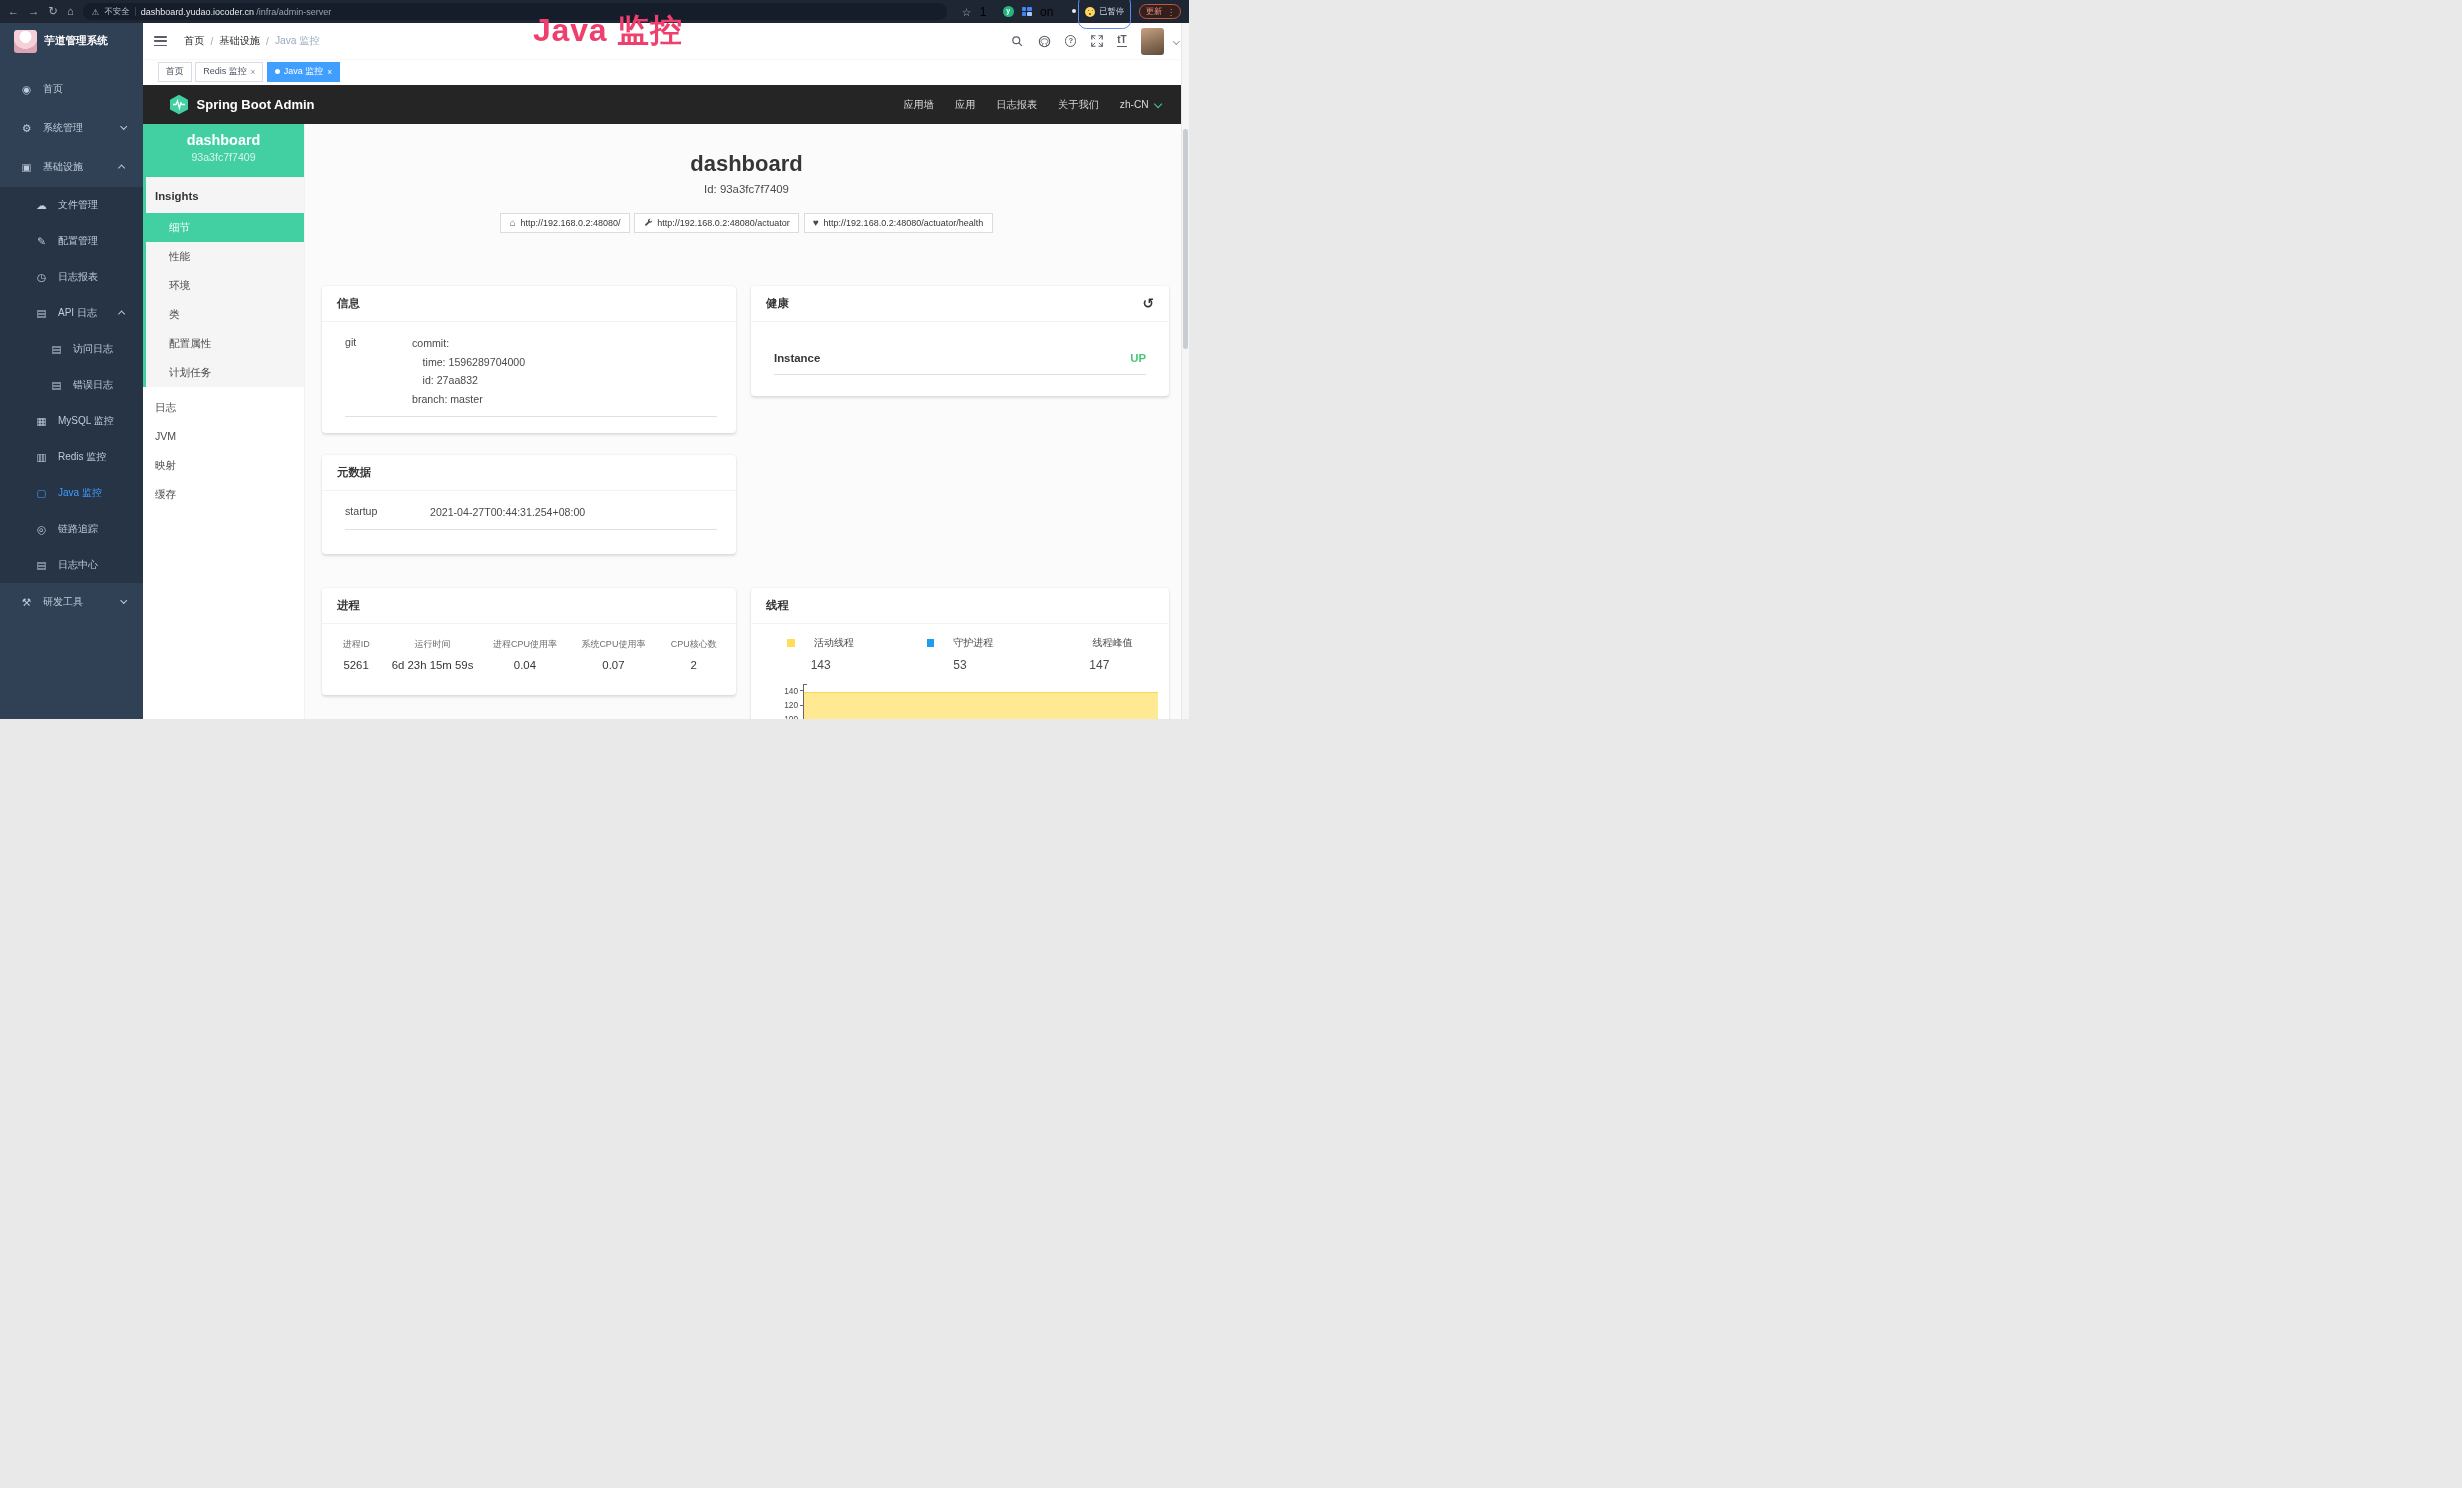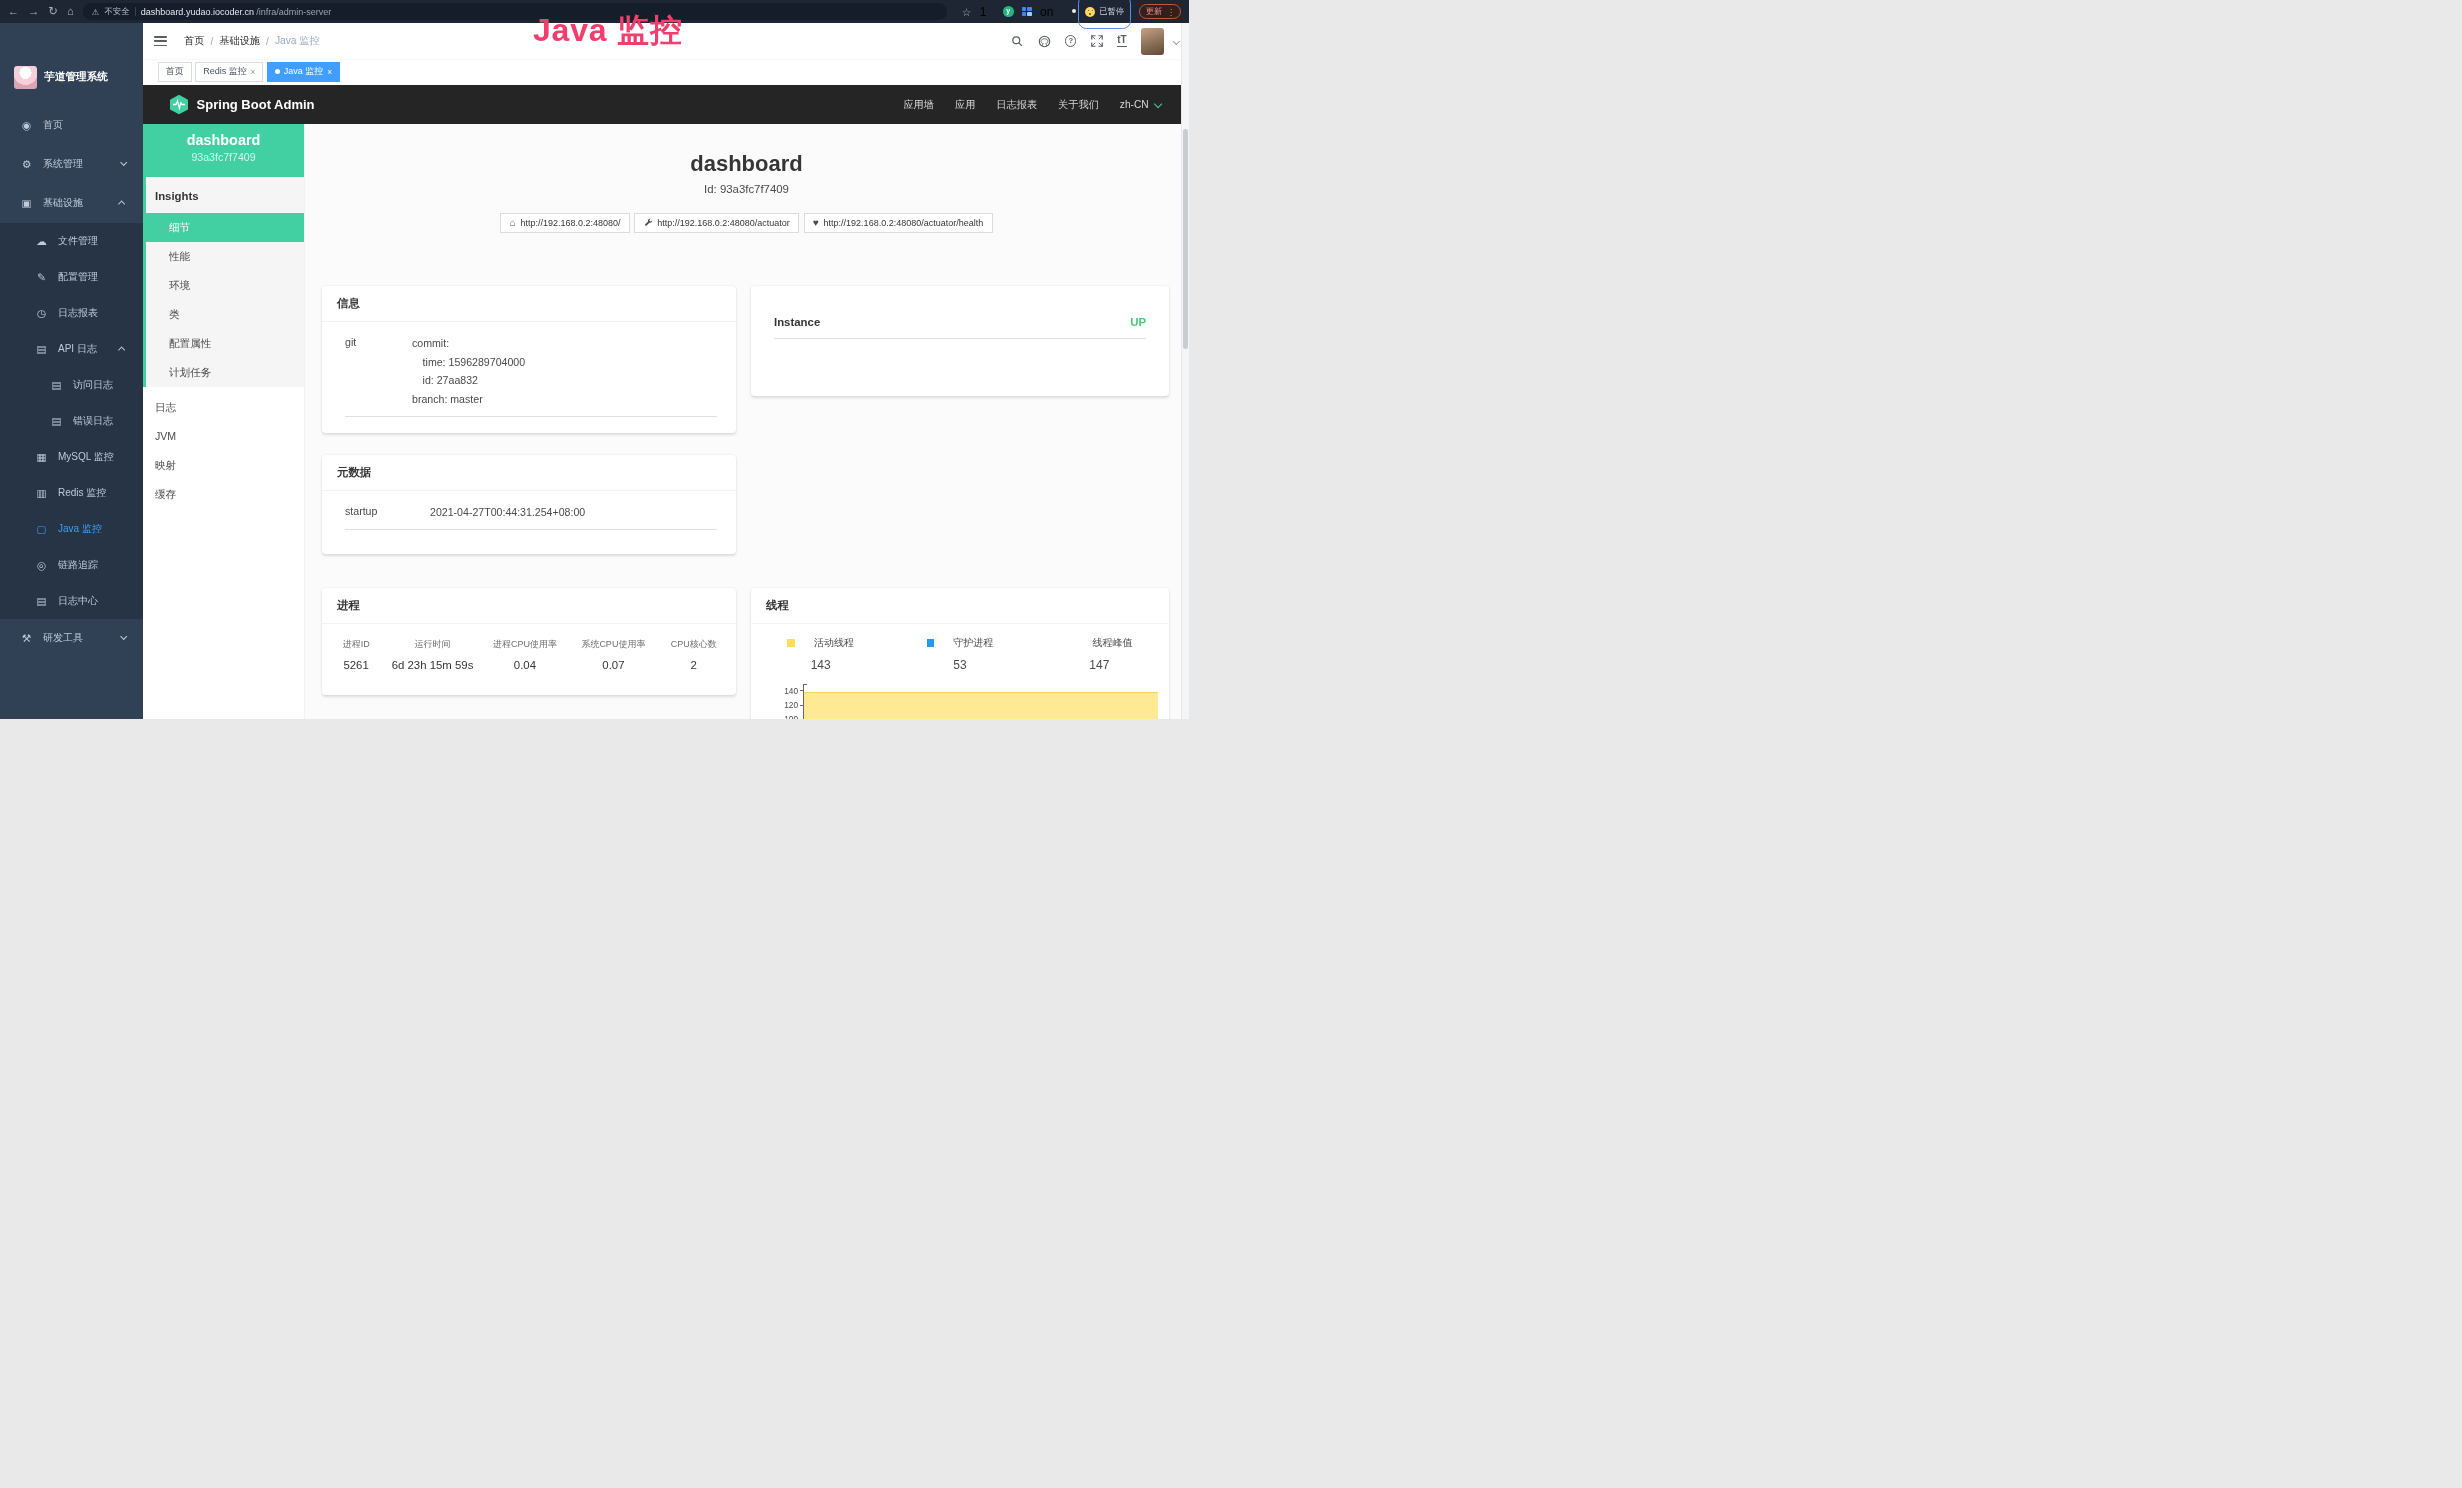--- a/index.html
+++ b/index.html
@@ -35,21 +35,21 @@
   .face::before{content:"";position:absolute;left:2.3px;top:3px;width:1.5px;height:1.5px;border-radius:50%;background:#5f4b00;box-shadow:3.8px 0 0 #5f4b00;}
   .face::after{content:"";position:absolute;left:3.8px;top:6px;width:2.3px;height:2.3px;border-radius:50%;background:#5f4b00;}
   .update-pill{height:15px;border:1.1px solid #c5553d;border-radius:8.3px;background:#33201d;color:#e98b7e;font-size:8.3px;display:flex;align-items:center;gap:4.6px;padding:0 5.3px;cursor:pointer;}
   .kebab{font-size:8.3px;letter-spacing:0;color:#e98b7e;}
 
   
   .annotation{position:absolute;left:533px;top:9px;font-size:32px;font-weight:600;color:#ee3f6d;z-index:60;letter-spacing:0.8px;white-space:nowrap;}
 
   
   .aside{position:absolute;left:0;top:23px;width:143px;height:696px;background:#304156;color:#bfcbd9;font-size:10px;z-index:5;}
-  .logo-row{display:flex;align-items:center;gap:7.6px;height:36px;padding-left:13.7px;margin-top:36px;}
+  .logo-row{display:flex;align-items:center;gap:7.6px;height:36px;padding-left:13.7px;}
   .logo-img{width:23px;height:23px;border-radius:3px;flex:0 0 auto;
     background:radial-gradient(circle at 50% 30%,#ffffff 0 30%,#f6cfd8 31% 60%,#d9a4b4 61% 100%);}
   .logo-title{color:#fff;font-weight:700;font-size:10.6px;white-space:nowrap;}
   .menu{padding-top:10.6px;}
   .mi{display:flex;align-items:center;height:39px;padding-left:20px;cursor:pointer;}
   .mi .ic{width:13px;margin-right:10px;font-size:10.6px;text-align:center;flex:0 0 auto;}
   .mi .lb{white-space:nowrap;}
   .submenu{background:#263445;}
   .submenu .mi{height:36px;padding-left:35px;}
   .submenu .mi.sub2{padding-left:50px;}
@@ -403,20 +403,24 @@
           <div>commit:</div>
           <div class="ind">time: 1596289704000</div>
           <div class="ind">id: 27aa832</div>
           <div>branch: master</div>
         </div>
       </div>
       <div class="divider"></div>
     </div>
 
     <div class="card c-health">
+      <div class="card-h">
+        <span>健康</span>
+        <span class="hist">↺</span>
+      </div>
       <div class="hrow">
         <span class="hl">Instance</span>
         <span class="up">UP</span>
       </div>
     </div>
 
     <div class="card c-meta">
       <div class="card-h">
         <span>元数据</span>
       </div>

